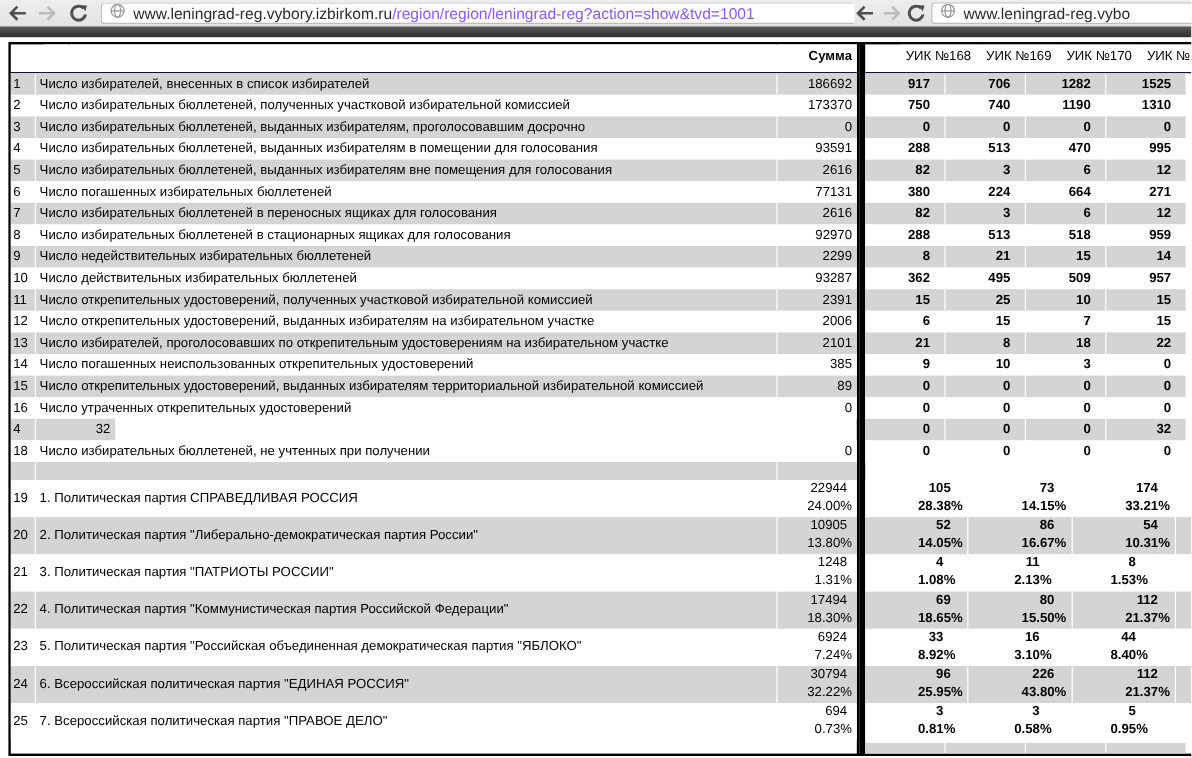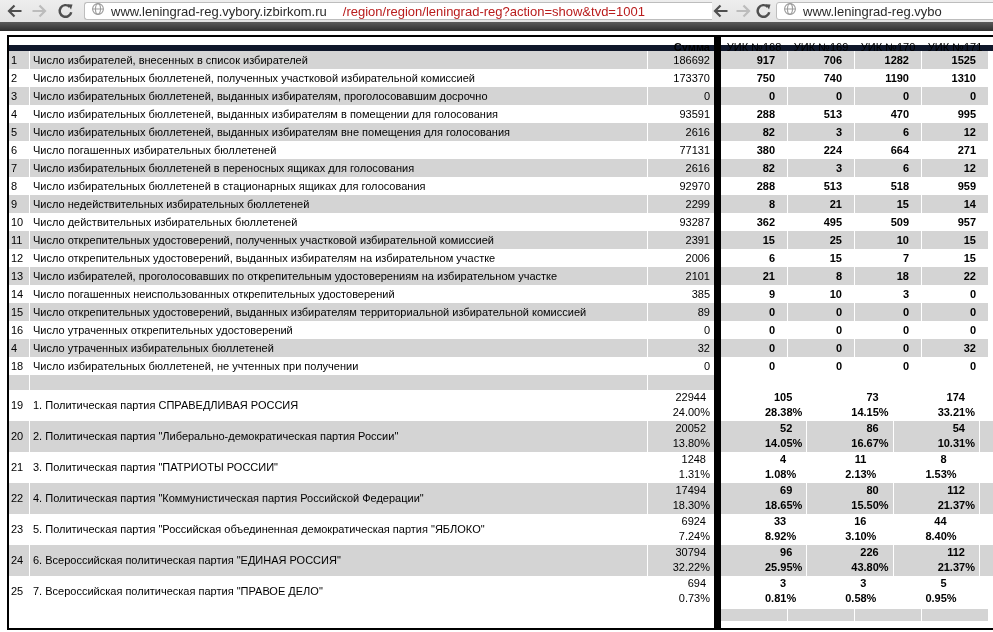--- a/index.html
+++ b/index.html
@@ -14,42 +14,42 @@
     background:linear-gradient(#eeeeee,#e3e3e3);
   }
   .nav-btn { position:absolute; top:3px; width:18px; height:16px; cursor:pointer; }
   .urlbar {
     position:absolute; top:2px; height:18px; background:#fff;
     border:1px solid #bdbdbd; border-radius:3px;
     display:flex; align-items:center; overflow:hidden; white-space:nowrap;
   }
   .urlbar .globe { flex:0 0 auto; margin:0 6px 0 6px; }
   .url-host { font-size:13px; color:#2b2b2b; }
-  .url-path { font-size:13px; color:#b91c1c;margin-left:16px; }
+  .url-path { font-size:13px; color:#8b5cf6; }
   .darkband {
     position:absolute; left:0; top:22px; width:993px; height:9px;
     background:linear-gradient(#5a5a5a,#2e2e2e);
   }
   
   .pane {
     position:absolute; top:35px; height:595px; background:#fff;
   }
   .pane-left {
     left:7px; width:709px;
     border:2px solid #000;
   }
   .pane-right {
     left:716px; width:277px;
     border-top:2px solid #000; border-bottom:2px solid #000;
     border-left:5px solid #000; overflow:hidden;
   }
   .trow { display:flex; gap:1px; align-items:stretch; }
   .trow .cell { background:#fff; }
   .trow.gray .cell { background:#d4d4d4; }
-  .trow.head { height:14px; border-bottom:6px solid #0f172a; }
+  .trow.head { height:24px; border-bottom:1px solid #0f172a;padding-left:28px; }
   .trow.plain { height:18px; }
   .trow.sep   { height:15px; }
   .trow.party { height:31px; }
   .trow.strip { height:12px; margin-top:2px; }
   .c-num   { flex:0 0 20px; font-size:11px; line-height:18px; padding-left:2px; }
   .c-label { flex:1 1 auto; font-size:11px; line-height:18px; padding-left:3px;
              white-space:nowrap; overflow:hidden; }
   .c-sum   { flex:0 0 66px; font-size:11px; font-weight:normal; line-height:18px;
              text-align:right; padding-right:4px; }
   .c-val   { flex:0 0 66px; font-size:11px; font-weight:bold; line-height:18px;
@@ -220,21 +220,20 @@
         <div class="cell c-label">Число открепительных удостоверений, выданных избирателям территориальной избирательной комиссией</div>
         <div class="cell c-sum">89</div>
       </div>
       <div class="trow plain">
         <div class="cell c-num">16</div>
         <div class="cell c-label">Число утраченных открепительных удостоверений</div>
         <div class="cell c-sum">0</div>
       </div>
       <div class="trow plain gray">
         <div class="cell c-num">4</div>
-        <div class="cell c-label">Число утраченных избирательных бюллетеней</div>
         <div class="cell c-sum">32</div>
       </div>
       <div class="trow plain">
         <div class="cell c-num">18</div>
         <div class="cell c-label">Число избирательных бюллетеней, не учтенных при получении</div>
         <div class="cell c-sum">0</div>
       </div>
       <div class="trow sep gray">
         <div class="cell c-num"></div>
         <div class="cell c-label"></div>
@@ -245,21 +244,21 @@
         <div class="cell c-label">1. Политическая партия СПРАВЕДЛИВАЯ РОССИЯ</div>
         <div class="cell c-sum two">
           <span class="l1">22944</span>
           <span class="l2">24.00%</span>
         </div>
       </div>
       <div class="trow party gray">
         <div class="cell c-num">20</div>
         <div class="cell c-label">2. Политическая партия "Либерально-демократическая партия России"</div>
         <div class="cell c-sum two">
-          <span class="l1">20052</span>
+          <span class="l1">10905</span>
           <span class="l2">13.80%</span>
         </div>
       </div>
       <div class="trow party">
         <div class="cell c-num">21</div>
         <div class="cell c-label">3. Политическая партия "ПАТРИОТЫ РОССИИ"</div>
         <div class="cell c-sum two">
           <span class="l1">1248</span>
           <span class="l2">1.31%</span>
         </div>

